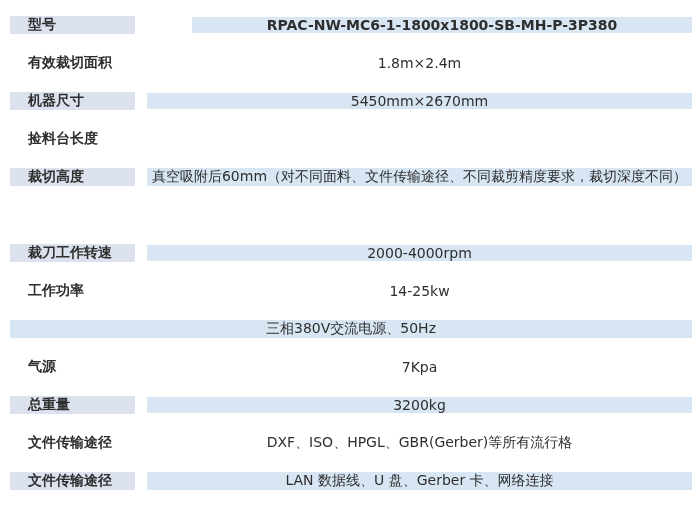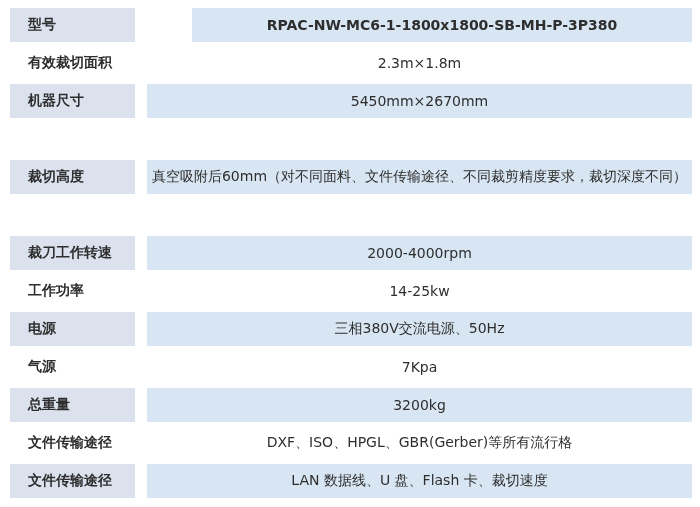--- a/index.html
+++ b/index.html
@@ -14,20 +14,21 @@
     background: var(--page-bg, #ffffff);
     overflow: hidden;
   }
   .spec-table {
     padding-top: 8px;
   }
   .spec-row {
     display: flex;
     height: 34px;
     margin: 0 8px 4px 10px;
+    align-items: center;
   }
   .label-cell {
     flex: 0 0 125px;
     width: 125px;
     box-sizing: border-box;
     margin-right: 12px;
     display: flex;
     align-items: center;
     padding-left: 18px;
     font-size: 14px;
@@ -55,29 +56,30 @@
 <div class="page">
   <div class="spec-table">
 
     <div class="spec-row shaded">
       <div class="label-cell">型号</div>
       <div class="value-cell bold">RPAC-NW-MC6-1-1800x1800-SB-MH-P-3P380</div>
     </div>
 
     <div class="spec-row">
       <div class="label-cell">有效裁切面积</div>
-      <div class="value-cell">2.3m×1.8m</div>
+      <div class="value-cell">1.8m×2.4m</div>
     </div>
 
     <div class="spec-row shaded">
       <div class="label-cell">机器尺寸</div>
       <div class="value-cell">5450mm×2670mm</div>
     </div>
 
     <div class="spec-row">
+      <div class="label-cell">捡料台长度</div>
     </div>
 
     <div class="spec-row shaded">
       <div class="label-cell">裁切高度</div>
       <div class="value-cell">真空吸附后60mm（对不同面料、文件传输途径、不同裁剪精度要求，裁切深度不同）</div>
     </div>
 
     <div class="spec-row">
     </div>
 
@@ -85,38 +87,37 @@
       <div class="label-cell">裁刀工作转速</div>
       <div class="value-cell">2000-4000rpm</div>
     </div>
 
     <div class="spec-row">
       <div class="label-cell">工作功率</div>
       <div class="value-cell">14-25kw</div>
     </div>
 
     <div class="spec-row shaded">
-      <div class="label-cell">电源</div>
       <div class="value-cell">三相380V交流电源、50Hz</div>
     </div>
 
     <div class="spec-row">
       <div class="label-cell">气源</div>
       <div class="value-cell">7Kpa</div>
     </div>
 
     <div class="spec-row shaded">
       <div class="label-cell">总重量</div>
       <div class="value-cell">3200kg</div>
     </div>
 
     <div class="spec-row">
       <div class="label-cell">文件传输途径</div>
       <div class="value-cell">DXF、ISO、HPGL、GBR(Gerber)等所有流行格</div>
     </div>
 
     <div class="spec-row shaded">
       <div class="label-cell">文件传输途径</div>
-      <div class="value-cell">LAN 数据线、U 盘、Flash 卡、裁切速度</div>
+      <div class="value-cell">LAN 数据线、U 盘、Gerber 卡、网络连接</div>
     </div>
 
   </div>
 </div>
 
 </body></html>

